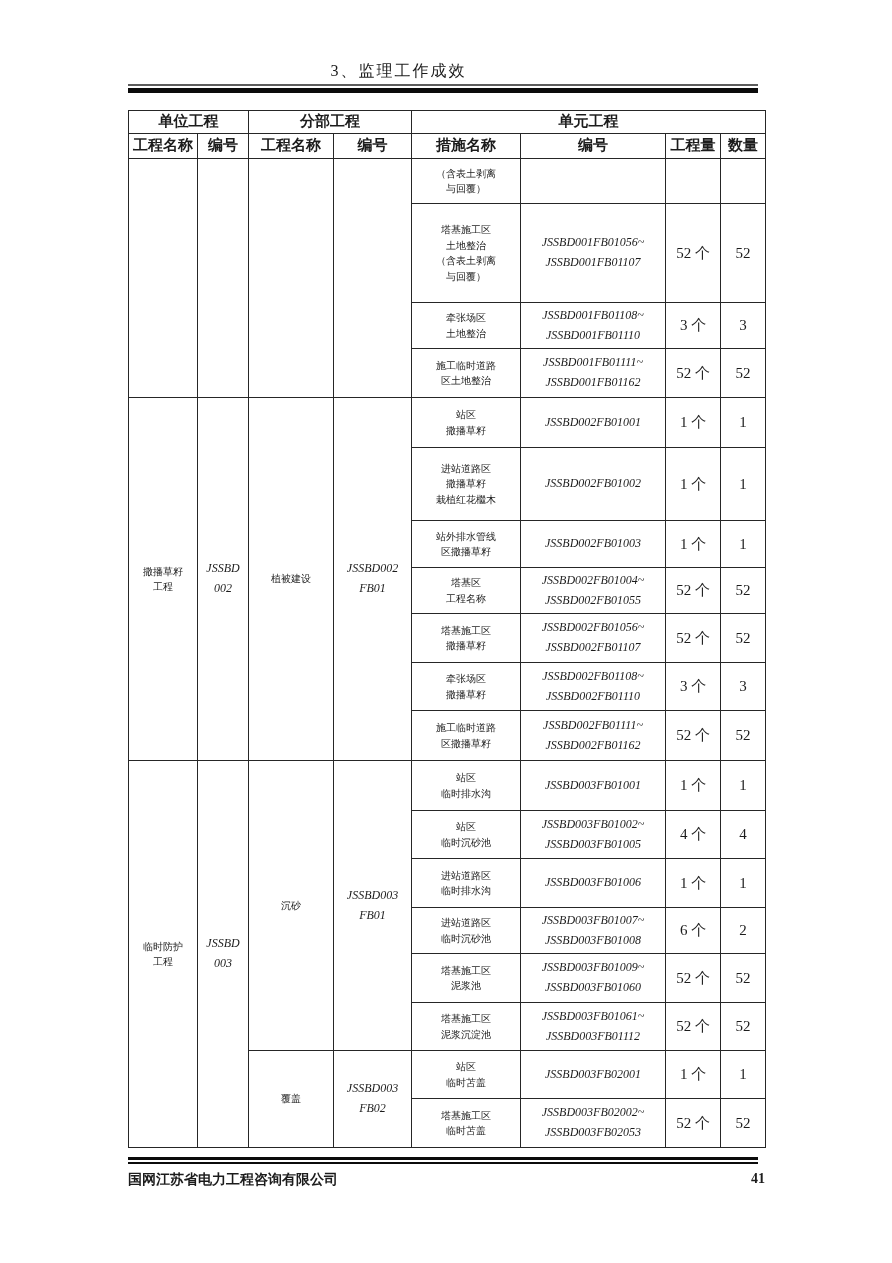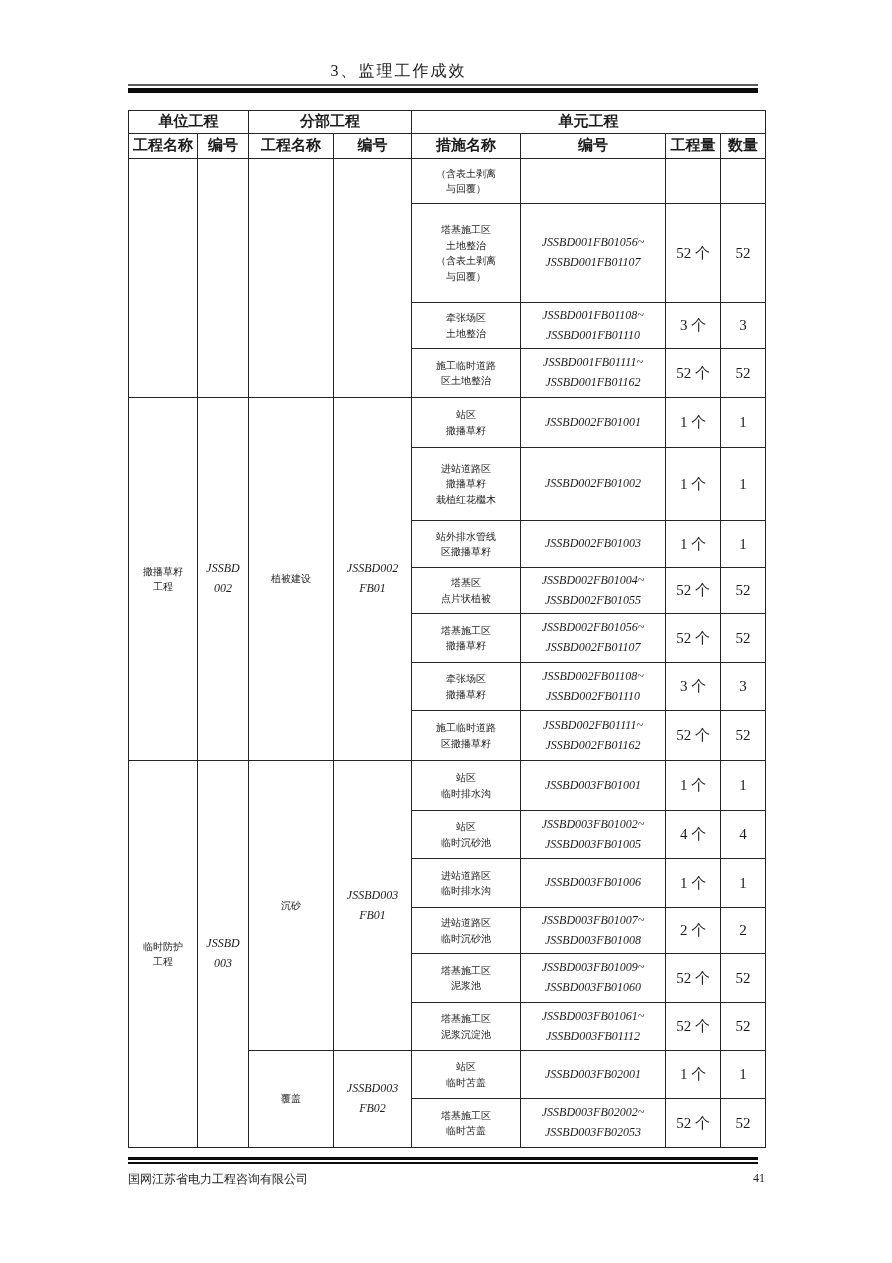--- a/index.html
+++ b/index.html
@@ -28,21 +28,22 @@
   tr.h2{height:25px;}
   td.zh{font-size:10px;line-height:1.55;}
   td.code{font-size:12px;line-height:1.65;font-style:italic;}
   td.qty,td.num{font-size:15px;}
   .footer-rule{position:absolute;left:128px;top:1157px;width:630px;}
   .footer-rule .a{height:3px;background:#0b0b0b;margin-bottom:2px;}
   .footer-rule .b{height:2px;background:#0b0b0b;}
   .footer-line{
     position:absolute;left:128px;top:1171px;width:637px;
     display:flex;justify-content:space-between;align-items:flex-start;
-    font-size:12px;
+    font-size:14px;
+    font-weight:bold;
   }
 </style>
 </head>
 <body>
 
 <div class="doc-title">3、监理工作成效</div>
 
 <div class="header-rule">
   <div class="thin"></div>
   <div class="thick"></div>
@@ -139,21 +140,21 @@
     </tr>
     <tr style="height:47px">
       <td class="zh">站外排水管线
 区撒播草籽</td>
       <td class="code">JSSBD002FB01003</td>
       <td class="qty">1 个</td>
       <td class="num">1</td>
     </tr>
     <tr style="height:46px">
       <td class="zh">塔基区
-点片状植被</td>
+工程名称</td>
       <td class="code">JSSBD002FB01004~
 JSSBD002FB01055</td>
       <td class="qty">52 个</td>
       <td class="num">52</td>
     </tr>
     <tr style="height:49px">
       <td class="zh">塔基施工区
 撒播草籽</td>
       <td class="code">JSSBD002FB01056~
 JSSBD002FB01107</td>
@@ -204,21 +205,21 @@
 临时排水沟</td>
       <td class="code">JSSBD003FB01006</td>
       <td class="qty">1 个</td>
       <td class="num">1</td>
     </tr>
     <tr style="height:46px">
       <td class="zh">进站道路区
 临时沉砂池</td>
       <td class="code">JSSBD003FB01007~
 JSSBD003FB01008</td>
-      <td class="qty">2 个</td>
+      <td class="qty">6 个</td>
       <td class="num">2</td>
     </tr>
     <tr style="height:49px">
       <td class="zh">塔基施工区
 泥浆池</td>
       <td class="code">JSSBD003FB01009~
 JSSBD003FB01060</td>
       <td class="qty">52 个</td>
       <td class="num">52</td>
     </tr>

